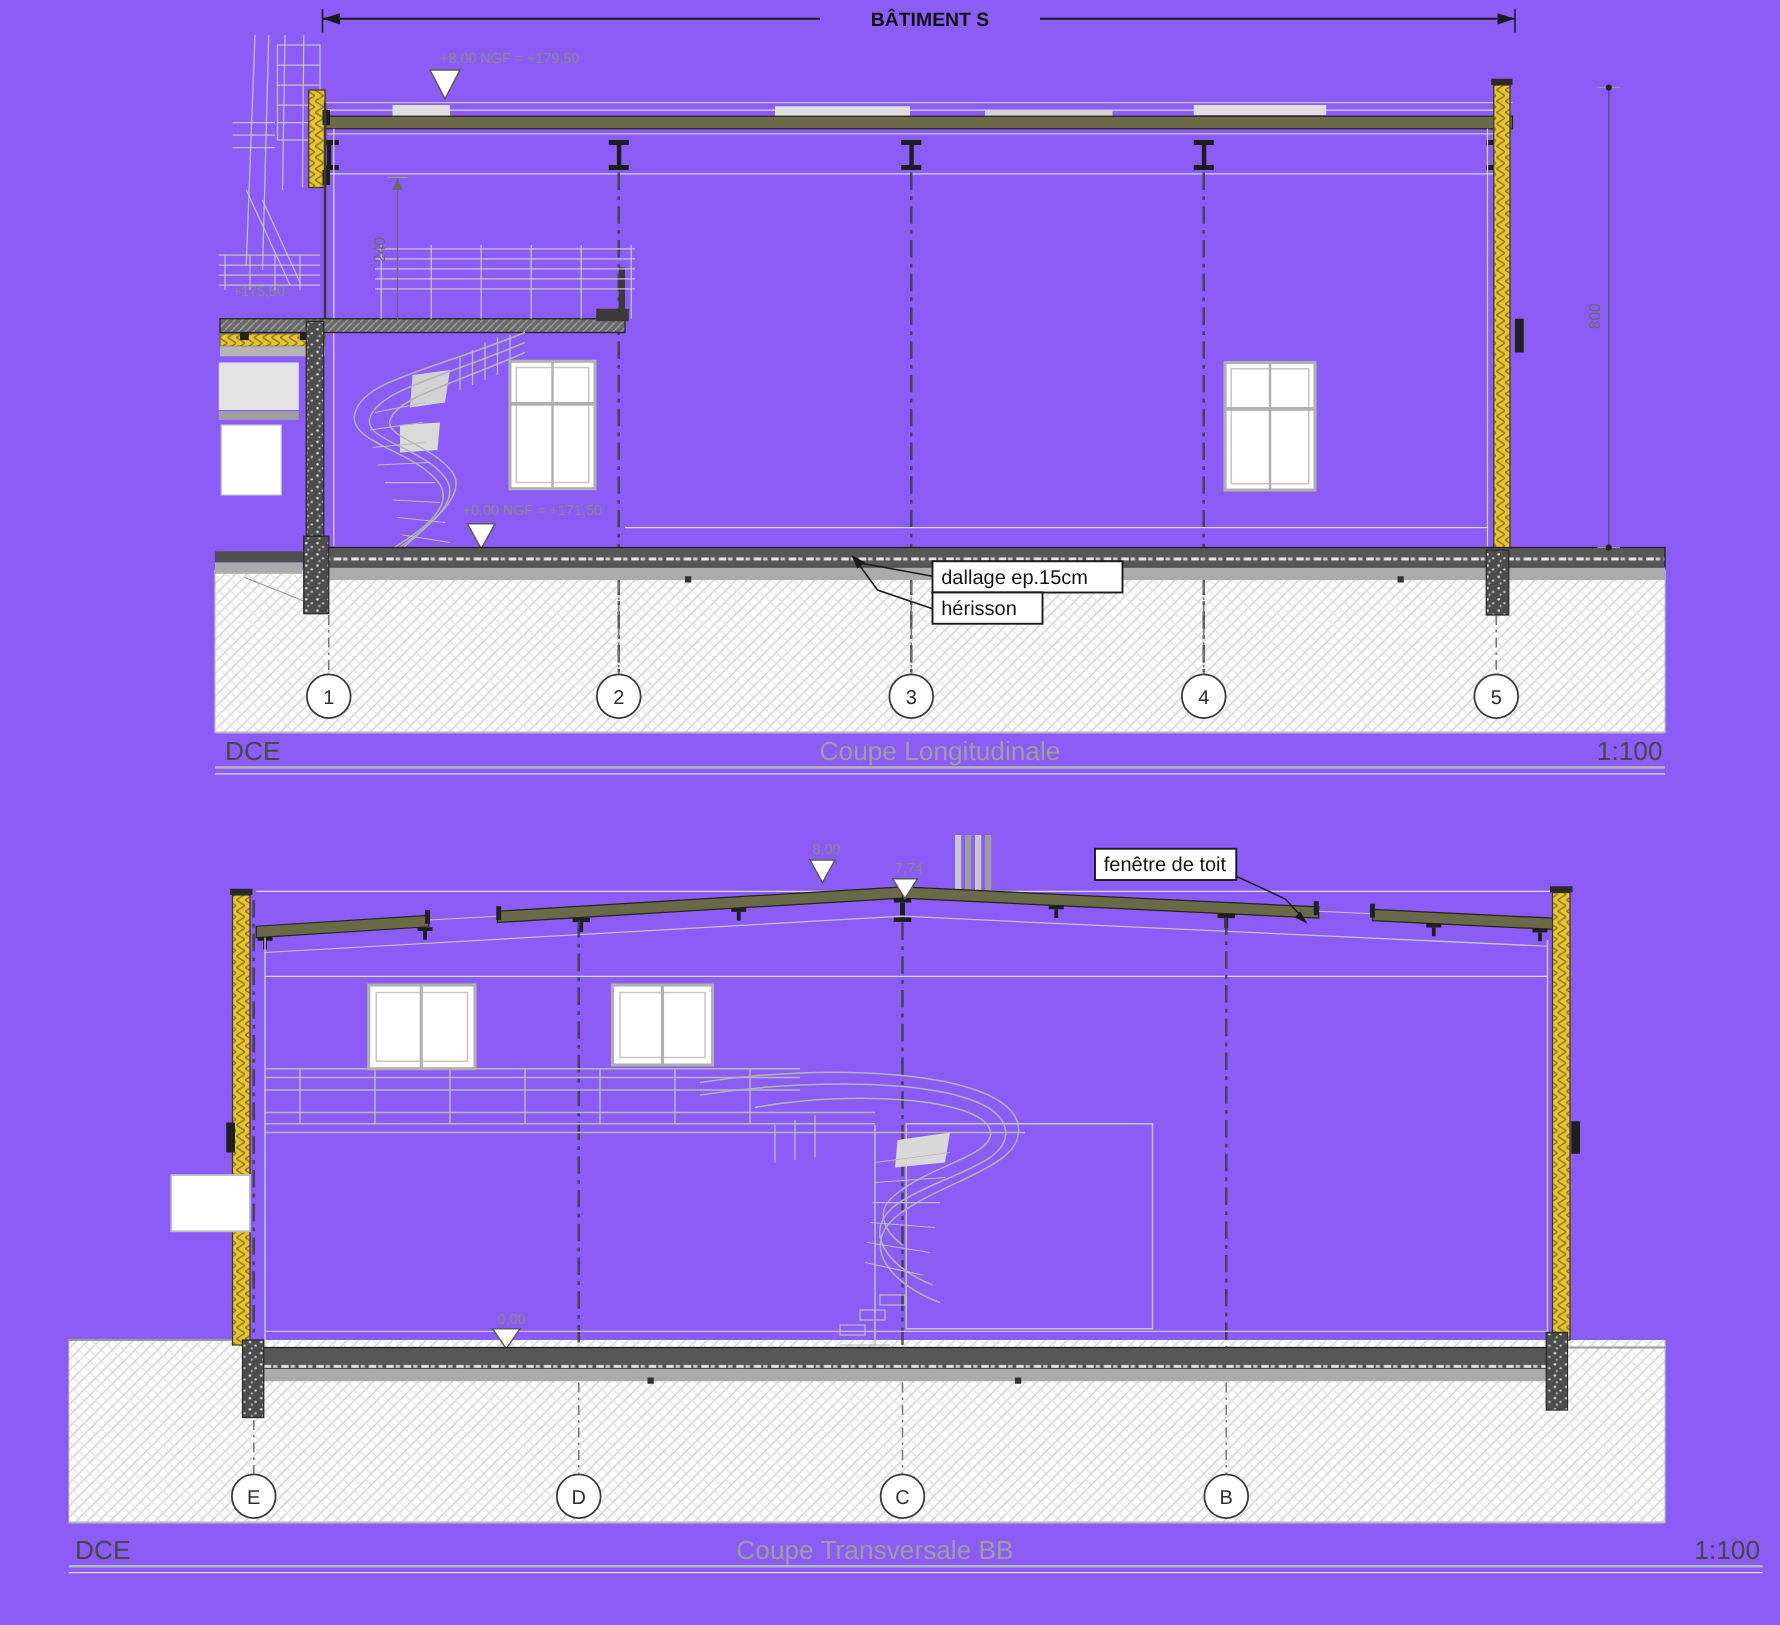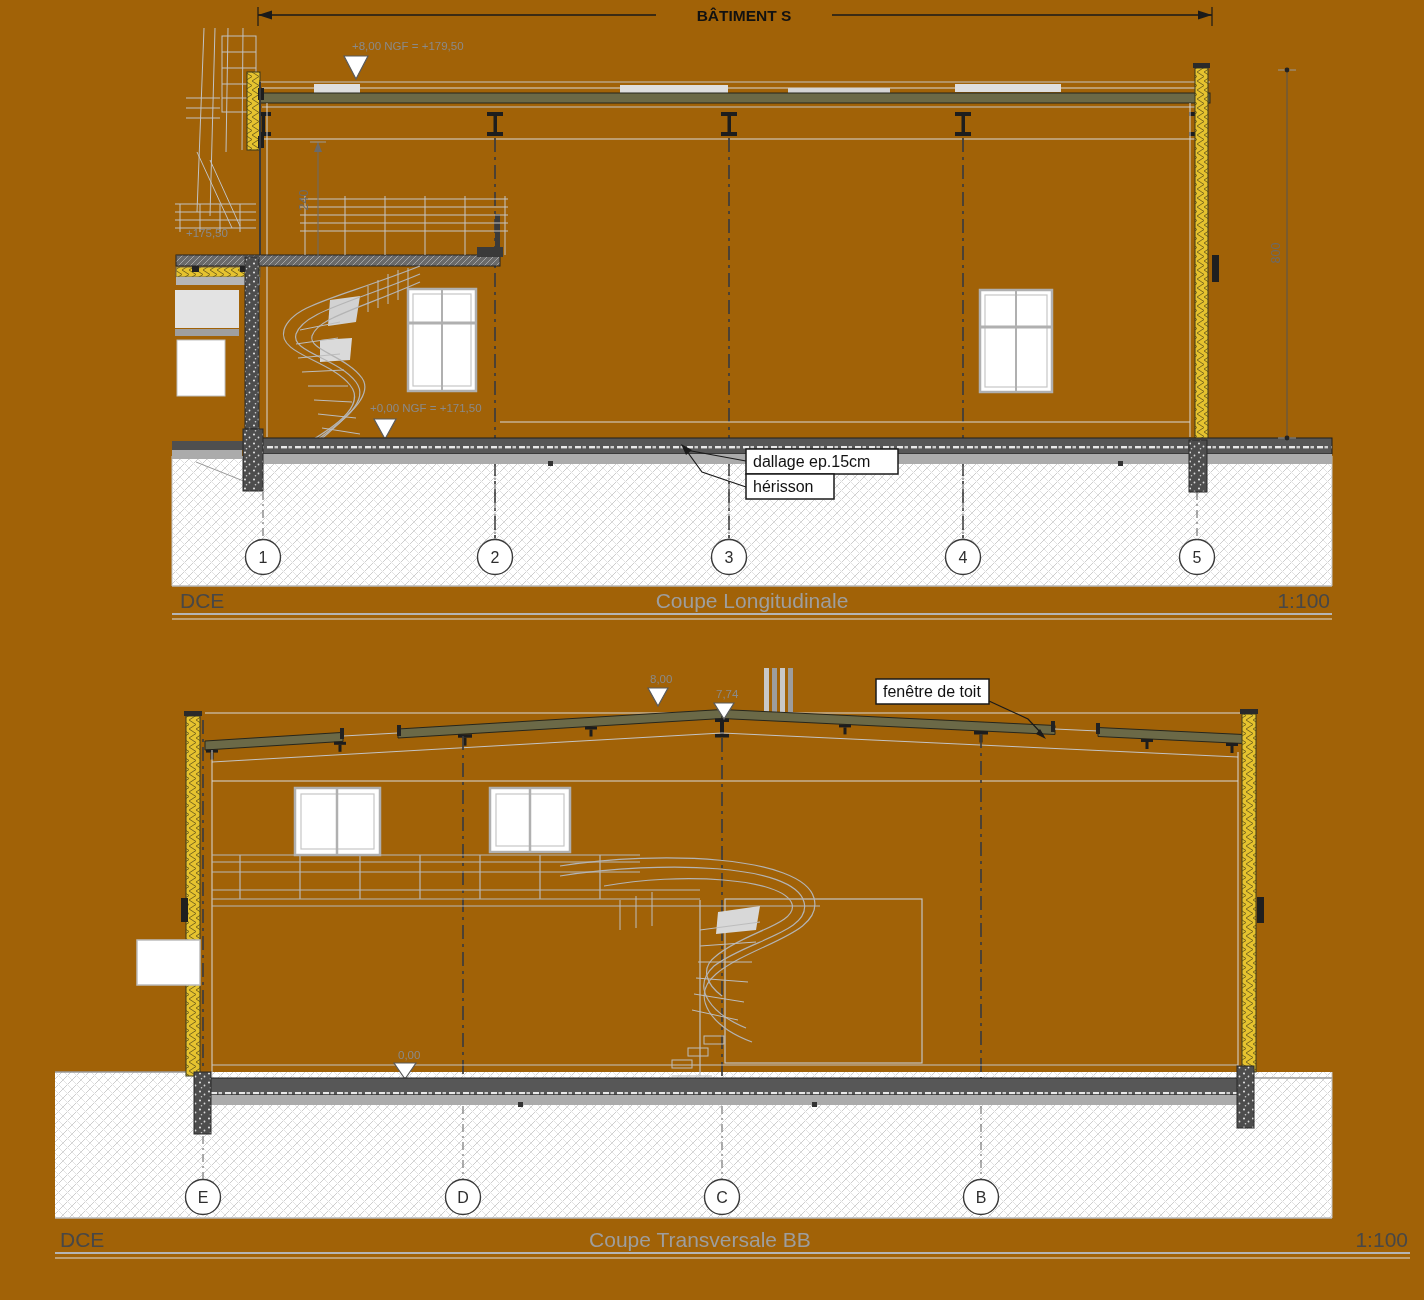--- a/index.html
+++ b/index.html
@@ -1,16 +1,16 @@
 <!DOCTYPE html>
 <html><head>
 <meta charset="utf-8">
 <style>
   html,body{margin:0;padding:0;background:#fff;}
-  .canvas{position:relative;width:1424px;height:1300px;background:#a16207;overflow:hidden;
+  .canvas{position:relative;width:1424px;height:1300px;background:#8b5cf6;overflow:hidden;
           font-family:"Liberation Sans", sans-serif;text-align:center;}
   svg{position:absolute;left:0;top:0;}
   text{font-family:"Liberation Sans", sans-serif;}
   .t-lvl{font-size:11.5px;fill:#8a8a8a;}
   .t-dim{font-size:12.5px;fill:#6a6a6a;}
   .t-grid{font-size:16px;fill:#2e2e2e;}
   .t-box{font-size:16px;fill:#111;}
   .t-bldg{font-size:15.5px;font-weight:700;fill:#111;}
   .t-bar-side{font-size:21px;fill:#474747;}
   .t-bar-mid{font-size:21px;fill:#9e9e9e;}

